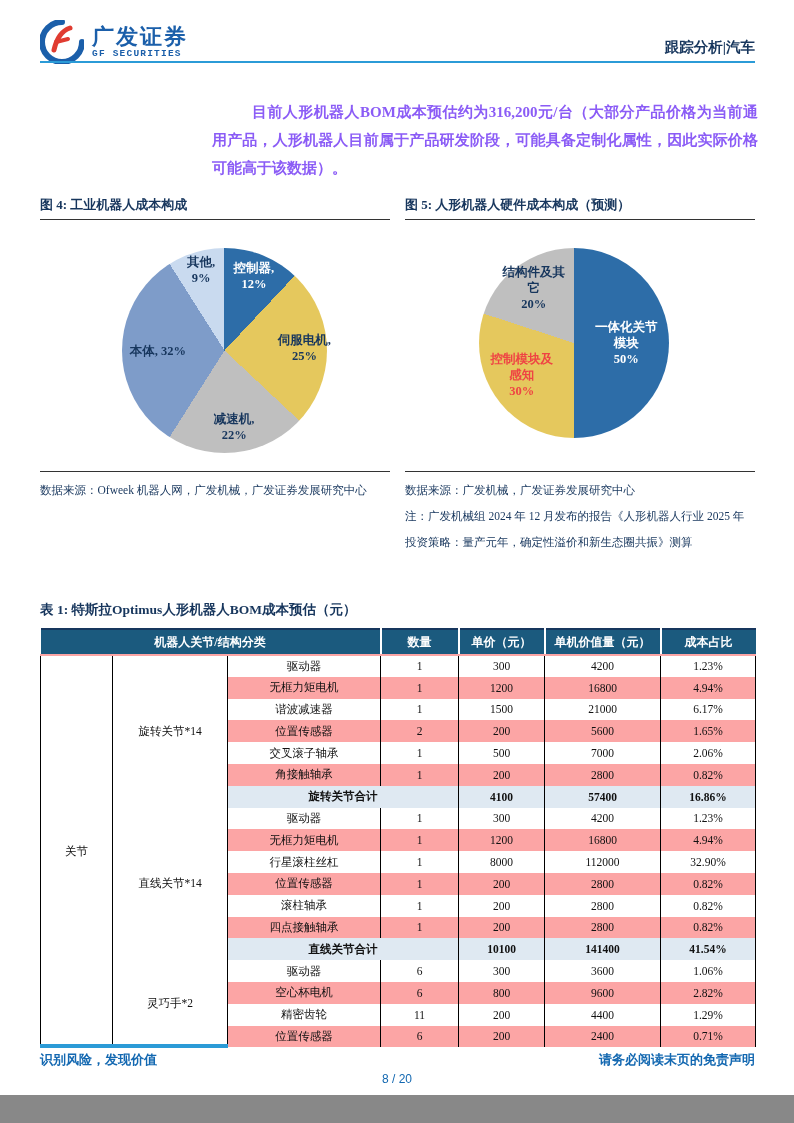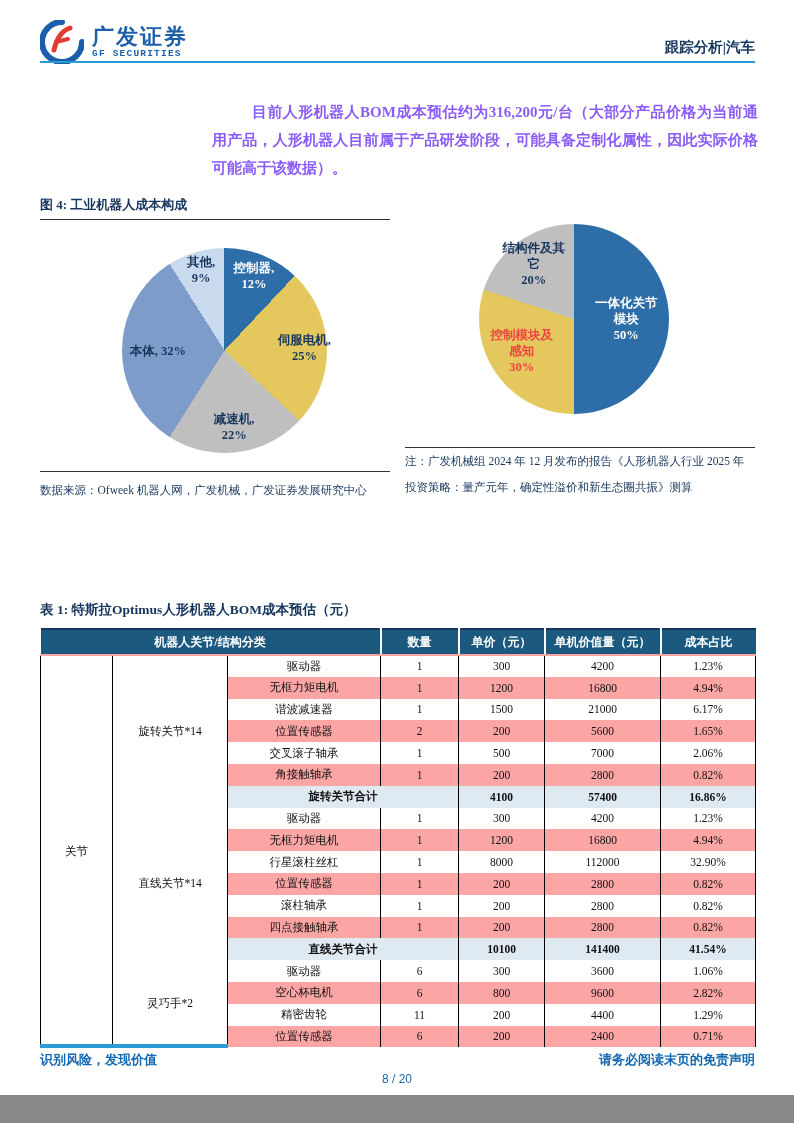--- a/index.html
+++ b/index.html
@@ -93,40 +93,42 @@
             </div>
             <div class="pie-label" style="left: 79.0508px; top: 21.7873px; color: rgb(23, 54, 93);">
               <div>其他,</div>
               <div>9%</div>
             </div>
           </div>
       </div>
       <div class="fig-source">数据来源：Ofweek 机器人网，广发机械，广发证券发展研究中心</div>
     </div>
     <div class="fig">
+      <div class="fig-caption">图 5: 人形机器人硬件成本构成（预测）</div>
       <div class="chart-box">
         <div class="pie-wrap" style="left:74px; top:28px;">
             <div class="pie-disc" style="height: 190px; width: 190px; background: conic-gradient(rgb(45, 109, 168) 0deg, rgb(45, 109, 168) 180deg, rgb(229, 200, 93) 180deg, rgb(229, 200, 93) 288deg, rgb(191, 191, 191) 288deg, rgb(191, 191, 191) 360deg);"></div>
             <div class="pie-label" style="left: 147.25px; top: 95px; color: rgb(255, 255, 255);">
               <div>一体化关节</div>
               <div>模块</div>
               <div>50%</div>
             </div>
             <div class="pie-label" style="left: 42.7375px; top: 127px; color: #ef4444;">
               <div>控制模块及</div>
               <div>感知</div>
               <div>30%</div>
             </div>
             <div class="pie-label" style="left: 54.7955px; top: 39.6632px; color: rgb(23, 54, 93);">
               <div>结构件及其</div>
               <div>它</div>
               <div>20%</div>
             </div>
           </div>
       </div>
+      <div class="fig-source">数据来源：广发机械，广发证券发展研究中心</div>
       <div class="fig-source" style="padding-top:0;">注：广发机械组 2024 年 12 月发布的报告《人形机器人行业 2025 年投资策略：量产元年，确定性溢价和新生态圈共振》测算</div>
     </div>
   </div>
 
   <div class="table-title">表 1: 特斯拉Optimus人形机器人BOM成本预估（元）</div>
   <table class="bom">
     <colgroup>
       <col style="width:72px">
         <col style="width:115px">
         <col style="width:153px">

